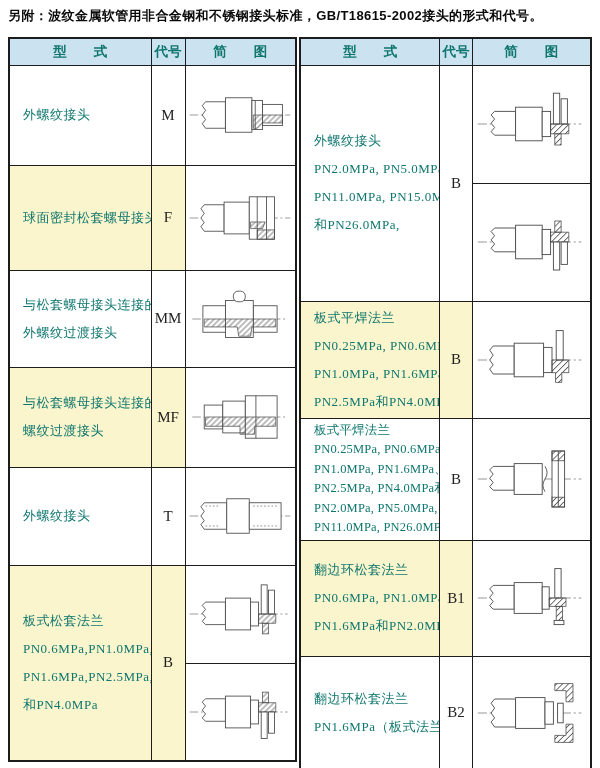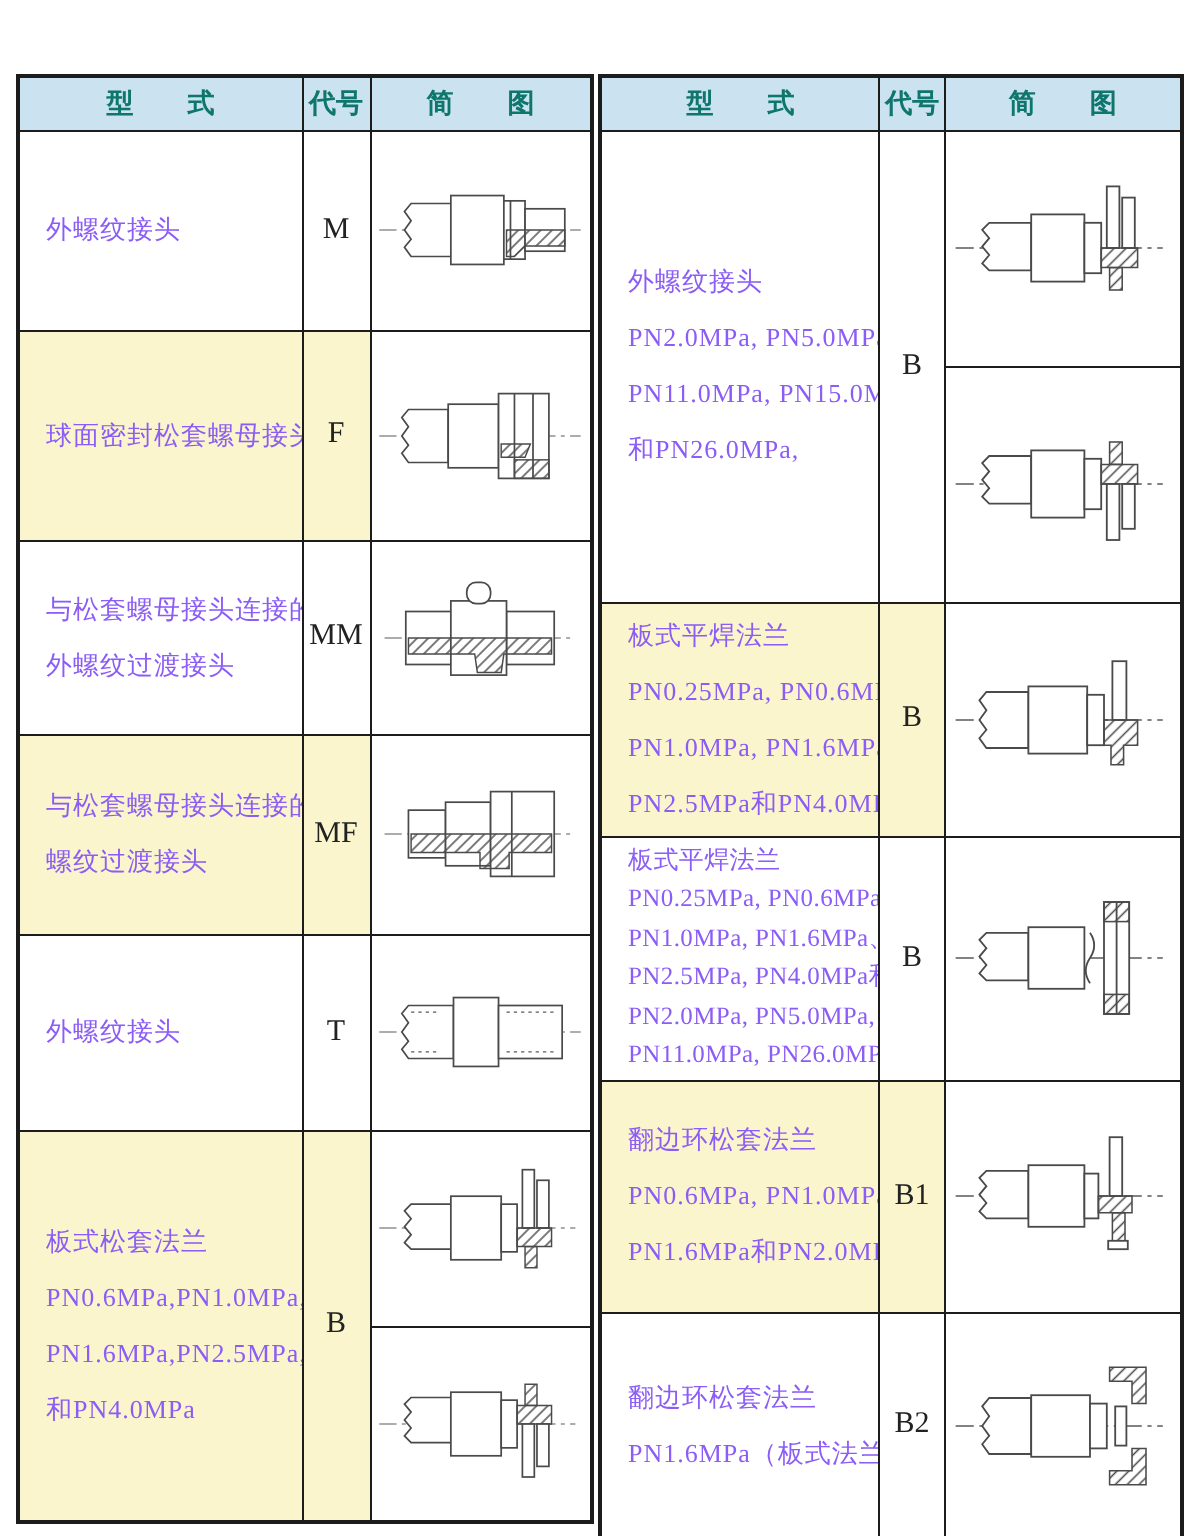--- a/index.html
+++ b/index.html
@@ -7,21 +7,21 @@
   .page { position:relative; width:600px; height:768px; background:#ffffff; overflow:hidden; }
   .title { position:absolute; left:8px; top:7px; width:586px; font-family:"Liberation Sans","DejaVu Sans",sans-serif;
            font-weight:bold; font-size:13px; color:#0a0a0a; letter-spacing:0.4px; }
   table.tbl { position:absolute; top:37px; border-collapse:collapse; table-layout:fixed;
               border:2px solid #1c1c1c; background:#ffffff; }
   table.tbl td { border:1.5px solid #1c1c1c; vertical-align:middle; overflow:hidden; }
   table.left  { left:8px;   width:289px; }
   table.right { left:299px; width:293px; }
   td.hdr { background:#cbe3f1; text-align:center; font-family:"Liberation Sans","DejaVu Sans",sans-serif;
            font-weight:600; font-size:13.5px; color:#0f766e; }
-  td.label { font-size:13px; color:#8b5cf6; padding:2px 4px 2px 13px; line-height:28px;
+  td.label { font-size:13px; color:#0f766e; padding:2px 4px 2px 13px; line-height:28px;
              white-space:pre; letter-spacing:0.5px; }
   td.label.tight { line-height:19.5px; letter-spacing:0.2px; font-size:12.5px; }
   td.code { text-align:center; font-size:15px; color:#222222; padding:0; }
   td.diag { text-align:center; padding:0; background:#ffffff; }
   td.yellow { background:#faf5cc; }
   .diag svg { display:block; margin:0 auto; }
   table.left  .diag svg { width:106px; height:90px; }
   table.right .diag svg { width:112px; height:94px; }
   
   .ln  { fill:none;    stroke:#4a4a4a; stroke-width:1.3; }
@@ -35,20 +35,21 @@
 
 <svg width="0" height="0" style="position:absolute" aria-hidden="true">
   <defs>
     <pattern id="hatch" width="6" height="6" patternUnits="userSpaceOnUse" patternTransform="rotate(45)">
       <line x1="3" y1="0" x2="3" y2="6" stroke="#4a4a4a" stroke-width="1.1"></line>
     </pattern>
   </defs>
 </svg>
 
 <div class="page">
+  <div class="title">另附：波纹金属软管用非合金钢和不锈钢接头标准，GB/T18615-2002接头的形式和代号。</div>
 
   <table class="tbl left">
     <colgroup>
         <col style="width:142px">
         <col style="width:34px">
         <col style="width:111px">
       </colgroup>
     <tbody>
         <tr style="height:27px">
       <td class="hdr">型　　式</td>

